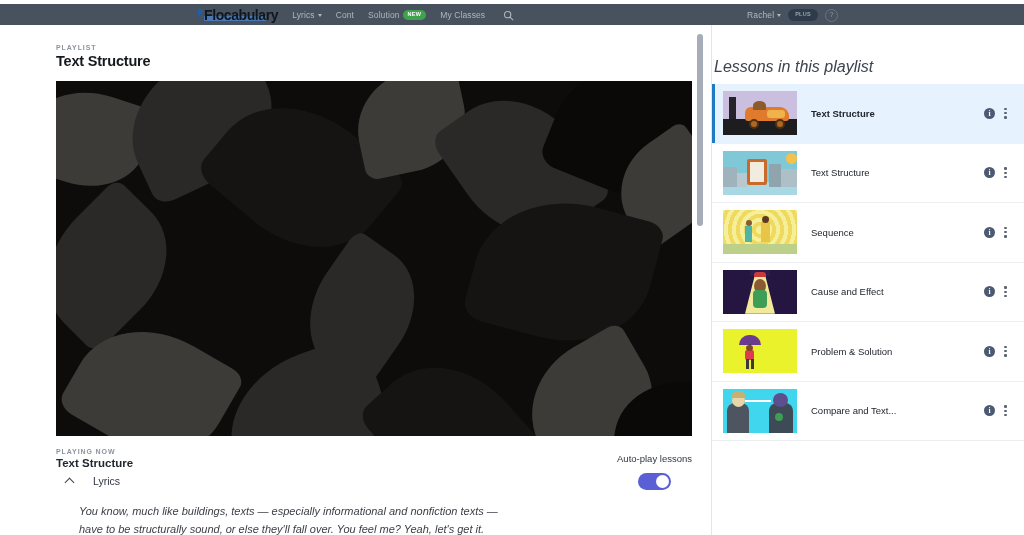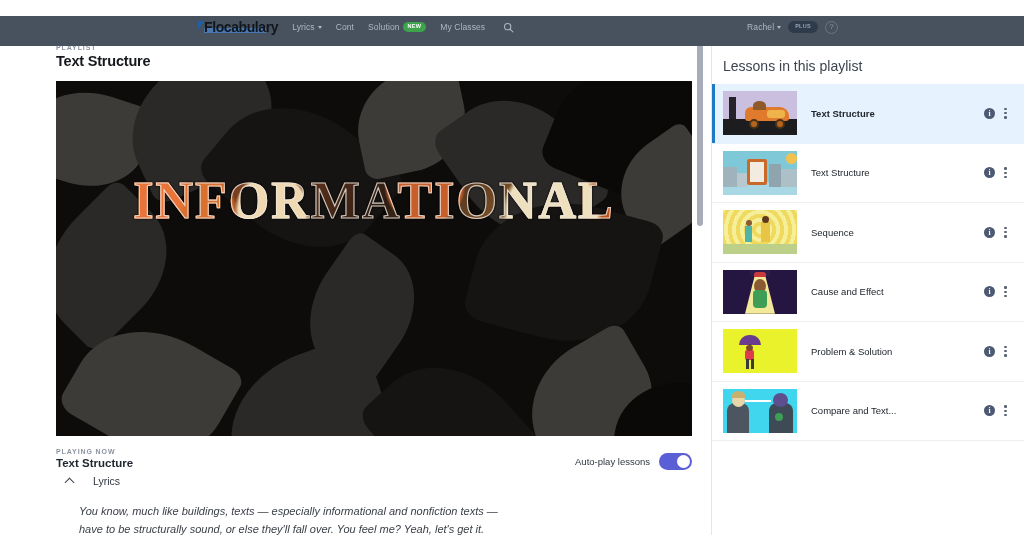--- a/index.html
+++ b/index.html
@@ -6,22 +6,22 @@
   html, body {
     width: 1024px; height: 535px;
     overflow: hidden;
     background: #ffffff;
     font-family: "Liberation Sans", sans-serif;
     -webkit-font-smoothing: antialiased;
   }
 
   
   .topnav {
-    position: absolute; top: 16px; left: 0;
-    width: 1024px; height: 30px;
+    position: absolute; top: 4px; left: 0;
+    width: 1024px; height: 21px;
     background: #47525e;
     display: flex; align-items: center;
     z-index: 50;
   }
   .nav-center {
     position: absolute; left: 198px; top: 0; height: 22px;
     display: flex; align-items: center; gap: 14px;
   }
   .logo {
     display: flex; align-items: center;
@@ -140,21 +140,21 @@
     transform: rotate(45deg); margin-top: 3px;
   }
   .lyrics-body {
     position: absolute; left: 79px; top: 481px; width: 420px;
     font-size: 11px; font-style: italic; color: #3a3f46;
     line-height: 1.62;
   }
 
   .autoplay {
     position: absolute; right: 19px; top: 431px;
-    display: flex; align-items: center; gap: 9px;
+    display: flex; align-items: center; gap: 9px; flex-direction: column;
   }
   .autoplay-label { font-size: 9.5px; color: #2f3640; }
   .switch {
     width: 33px; height: 17px; border-radius: 10px;
     background: #5b5fd6; position: relative;
   }
   .switch .knob {
     position: absolute; right: 2px; top: 2px;
     width: 13px; height: 13px; border-radius: 50%; background: #fff;
   }
@@ -165,22 +165,22 @@
   }
   .scrollbar-thumb {
     position: absolute; left: 697px; top: 12px;
     width: 6px; height: 192px; border-radius: 3px;
     background: #a6adb8;
   }
 
   
   .sidebar { position: absolute; left: 712px; top: 0; width: 312px; height: 513px; }
   .sb-heading {
-    position: absolute; left: 11px; top: 36px;
-    font-size: 14px; color: #3c444f;
+    position: absolute; left: 2px; top: 36px;
+    font-size: 16px; color: #3c444f; font-style: italic;
   }
   .sb-list { position: absolute; left: 0; top: 62px; width: 312px; }
   .sb-item {
     position: relative; height: 59.5px;
     display: flex; align-items: center;
     border-bottom: 1px solid #eceff2;
     padding-left: 11px;
   }
   .sb-item.active { background: #e6f2fd; border-bottom-color: transparent; }
   .sb-item.active::before {
@@ -272,21 +272,20 @@
         <div class="petal d" style="left:420px;top:120px;width:175px;height:140px;transform:rotate(15deg)"></div>
         <div class="petal" style="left:-20px;top:130px;width:140px;height:110px;transform:rotate(-45deg)"></div>
         <div class="petal l" style="left:20px;top:250px;width:150px;height:120px;transform:rotate(30deg)"></div>
         <div class="petal" style="left:170px;top:275px;width:160px;height:125px;transform:rotate(-20deg)"></div>
         <div class="petal d" style="left:320px;top:290px;width:150px;height:120px;transform:rotate(48deg)"></div>
         <div class="petal l" style="left:470px;top:265px;width:130px;height:115px;transform:rotate(-30deg)"></div>
         <div class="petal x" style="left:560px;top:300px;width:120px;height:100px;transform:rotate(10deg)"></div>
         <div class="petal" style="left:240px;top:180px;width:130px;height:100px;transform:rotate(-55deg)"></div>
       </div>
       <div class="vid-title">
-        <div class="vt-1">INFORMATIONAL</div>
       </div>
     </div>
 
     <div class="eyebrow now-eyebrow">PLAYING NOW</div>
     <div class="now-title">Text Structure</div>
 
     <div class="lyrics-toggle">
       <span class="chev-up"></span>
       <span>Lyrics</span>
     </div>

